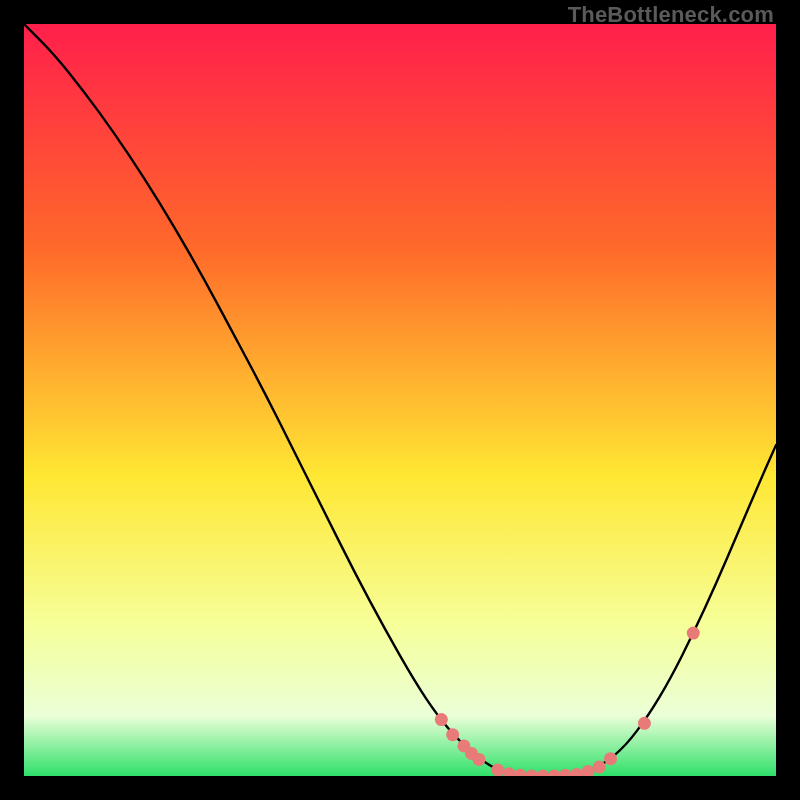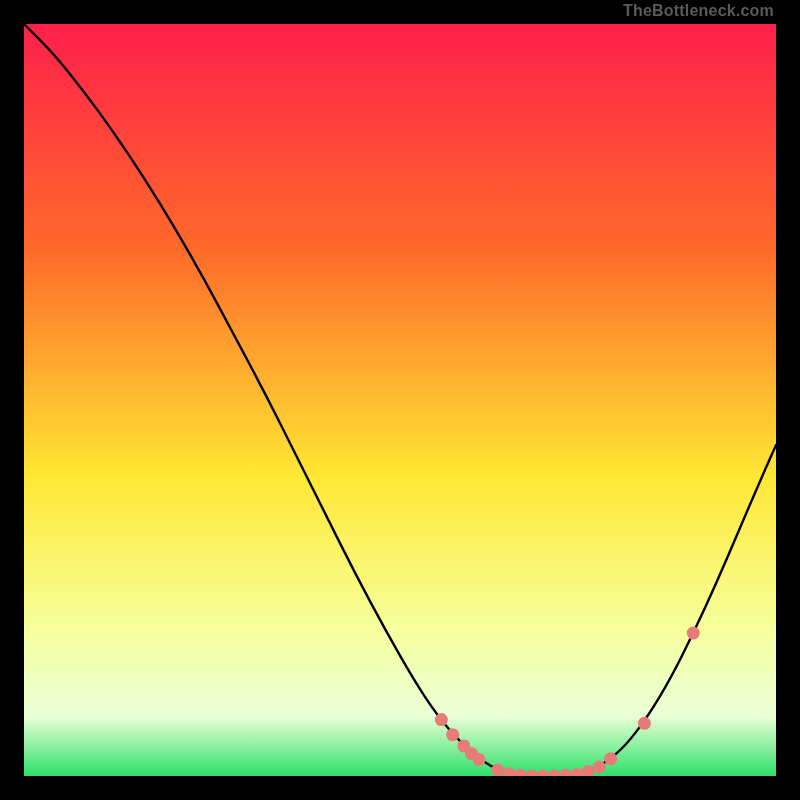--- a/index.html
+++ b/index.html
@@ -17,21 +17,21 @@
     width: 752px;
     height: 752px;
     background: #000;
     box-sizing: border-box;
   }
   .watermark {
     position: absolute;
     top: 2px;
     right: 26px;
     font-family: Arial, Helvetica, sans-serif;
-    font-size: 16px;
+    font-size: 22px;
     font-weight: 600;
     color: #5a5a5a;
     letter-spacing: 0.2px;
     user-select: none;
   }
   svg {
     display: block;
   }
 </style>
 </head>

